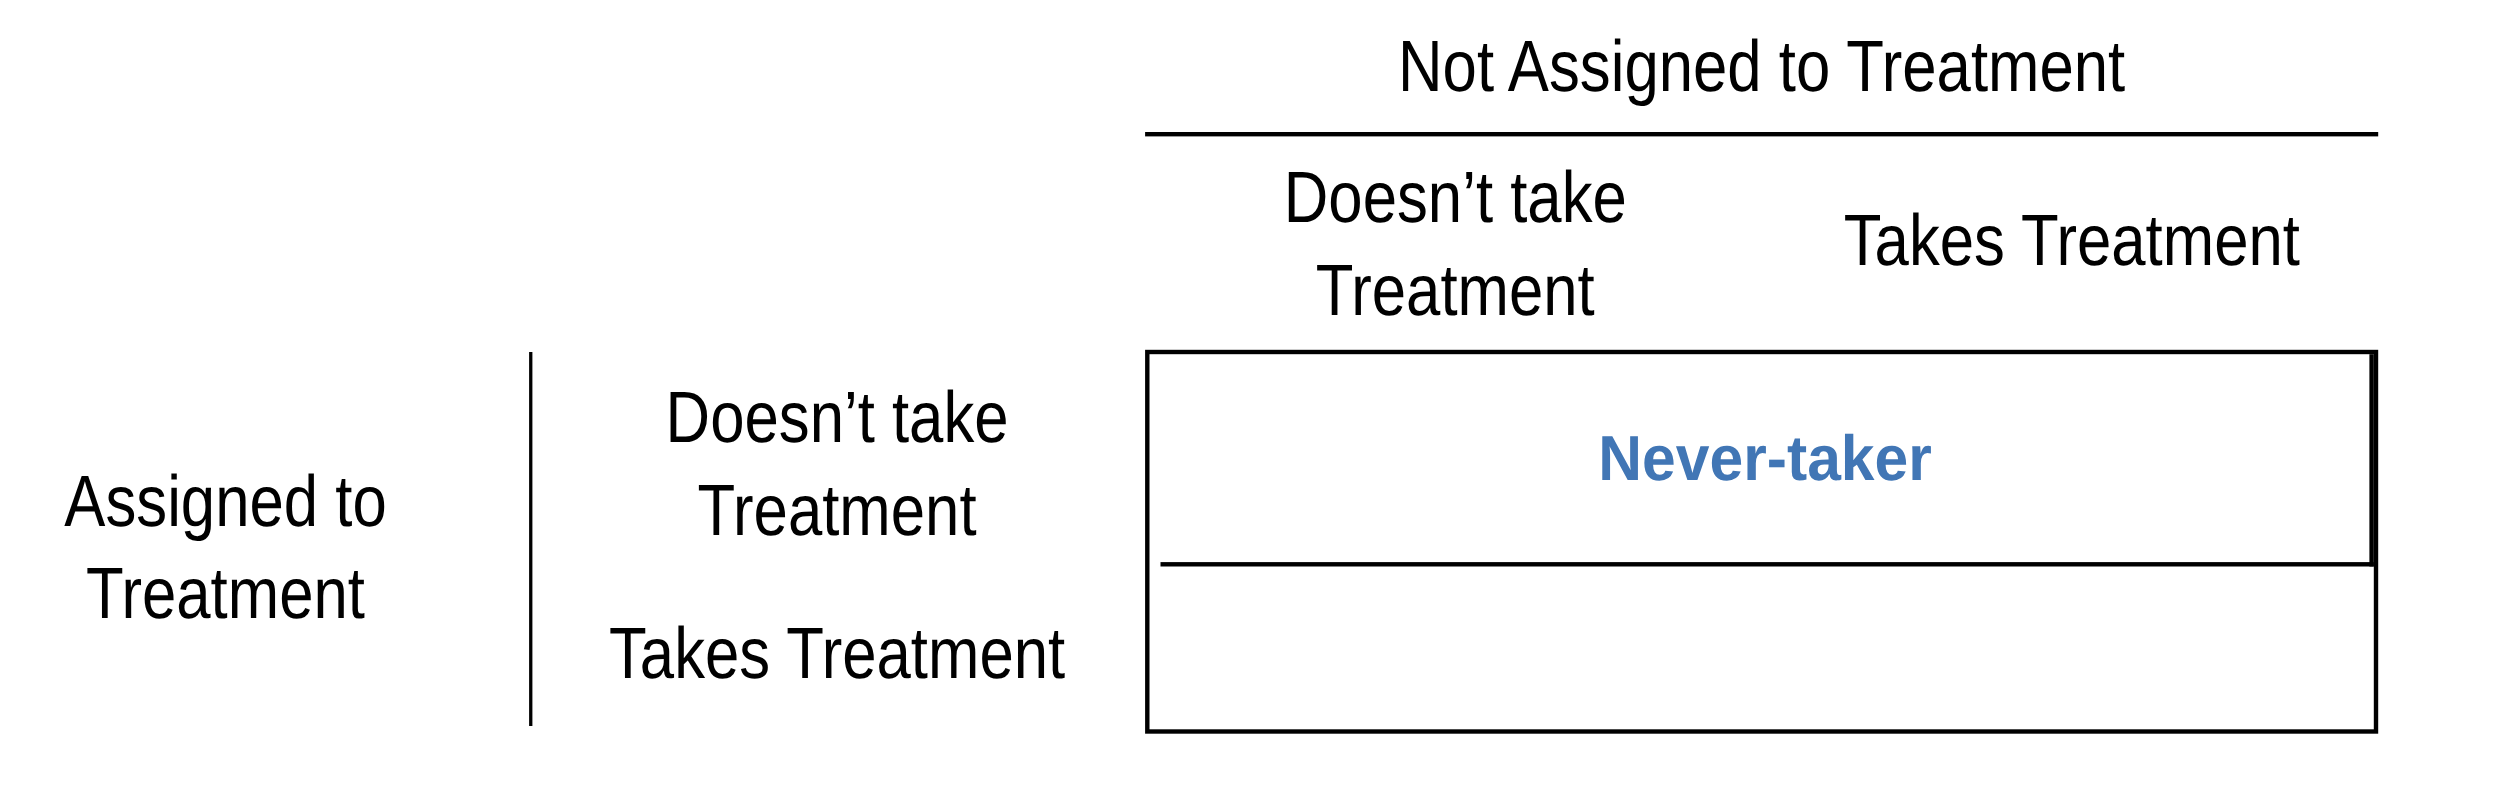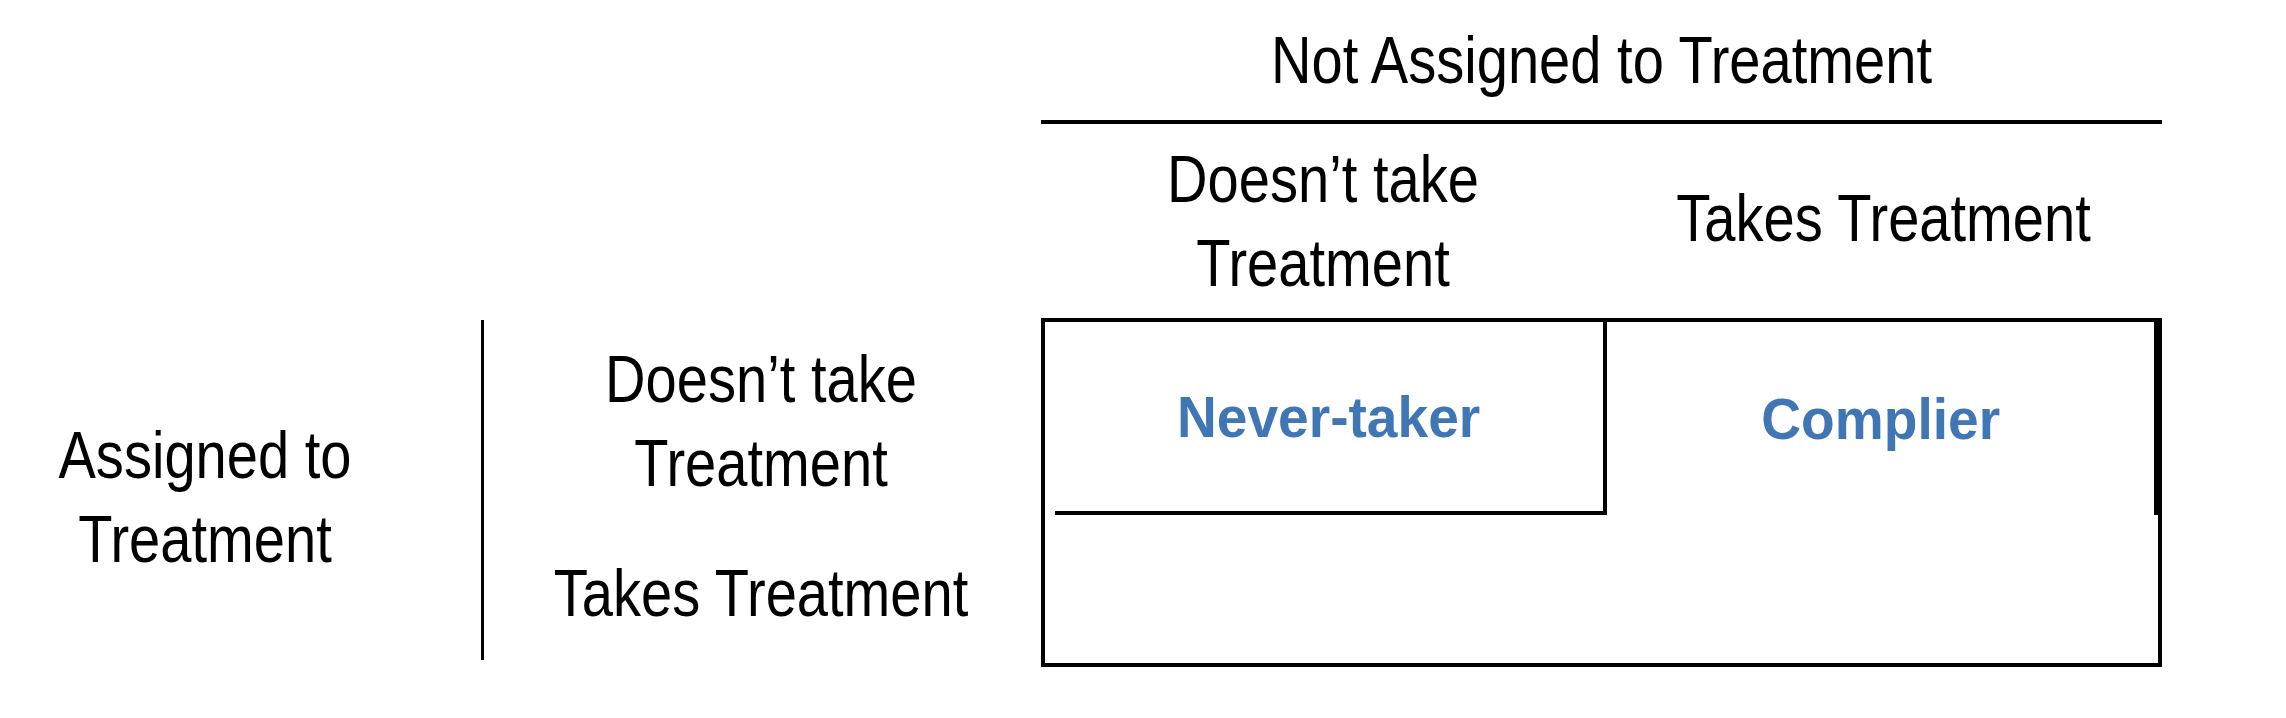--- a/index.html
+++ b/index.html
@@ -44,21 +44,21 @@
     width: 3px; height: 340px;
     background: var(--line, #000);
   }
   .matrix-table {
     position: absolute;
     left: 1041px; top: 318px;
     width: 1121px; height: 349px;
     box-sizing: border-box;
     border: 4px solid var(--line, #000);
     display: grid;
-    grid-template-columns: 1fr 1fr;
+    grid-template-columns: 1fr;
     grid-template-rows: 56.5% 43.5%;
     background: var(--background, #fff);
     padding-left: 10px;
   }
   .cell {
     display: flex;
     align-items: center;
     justify-content: center;
     box-sizing: border-box;
     font-size: 58px;
@@ -92,18 +92,15 @@
   <div class="vline"></div>
 
   <div class="lbl rowh1">Doesn’t take Treatment</div>
 
   <div class="lbl rowh2">Takes Treatment</div>
 
   <div class="matrix-table">
     <div class="cell b-r b-b">
       <span class="txt">Never-taker</span>
     </div>
-    <div class="cell b-r">
-      <span class="txt">Complier</span>
-    </div>
   </div>
 
 </div>
 
 </body></html>

